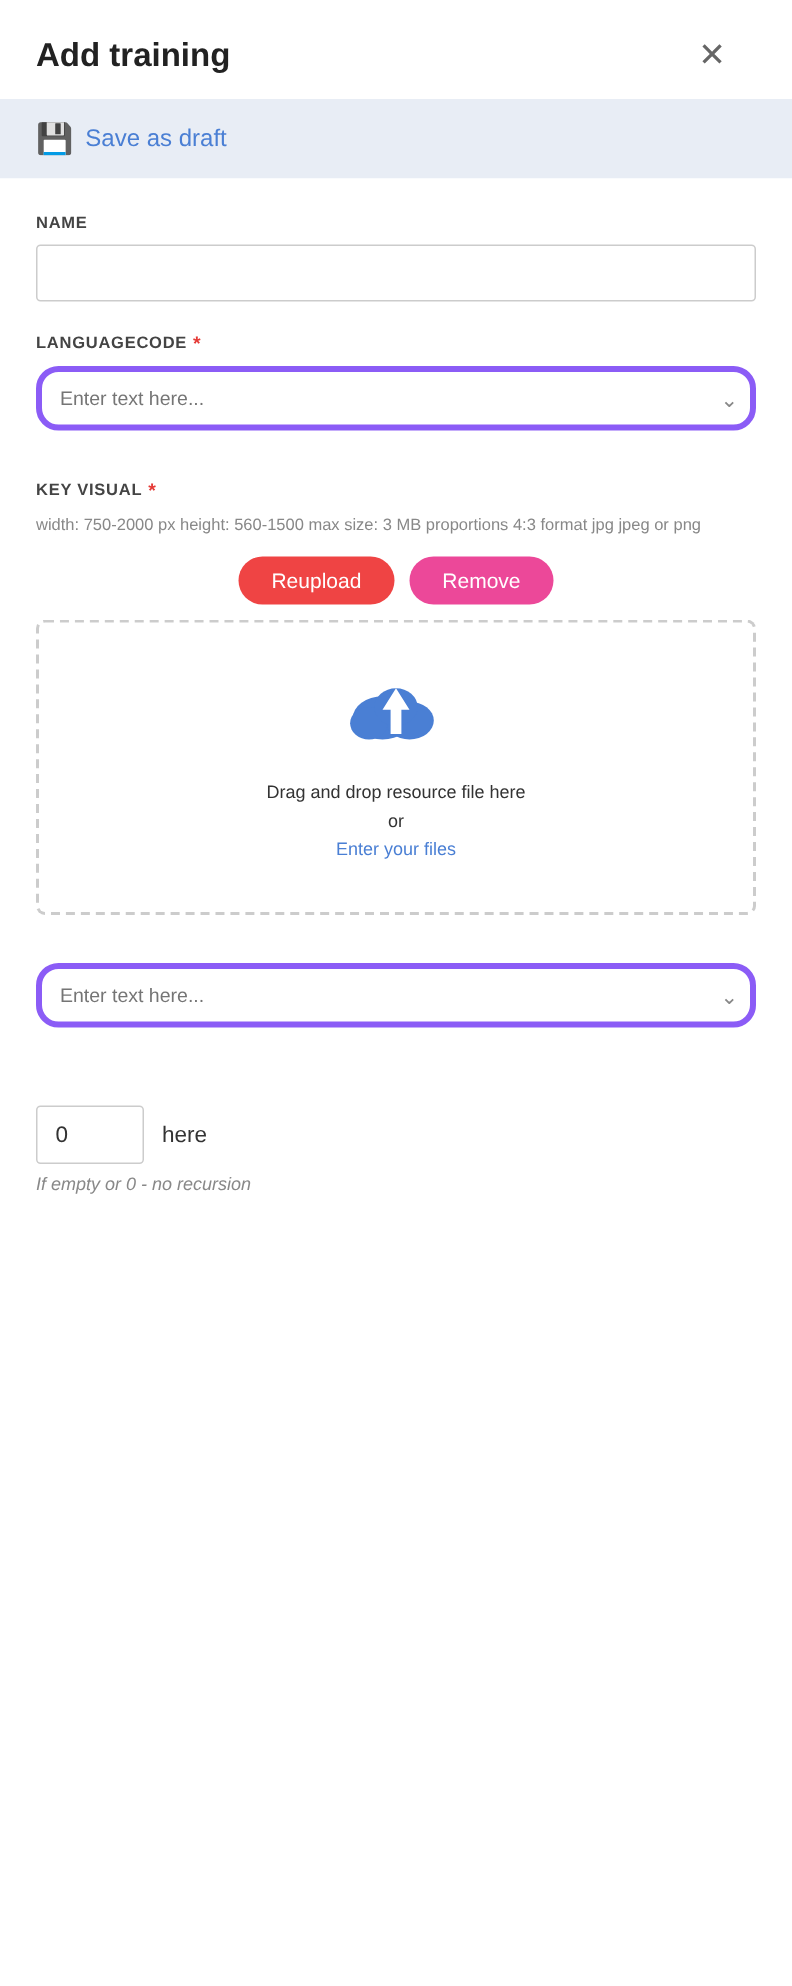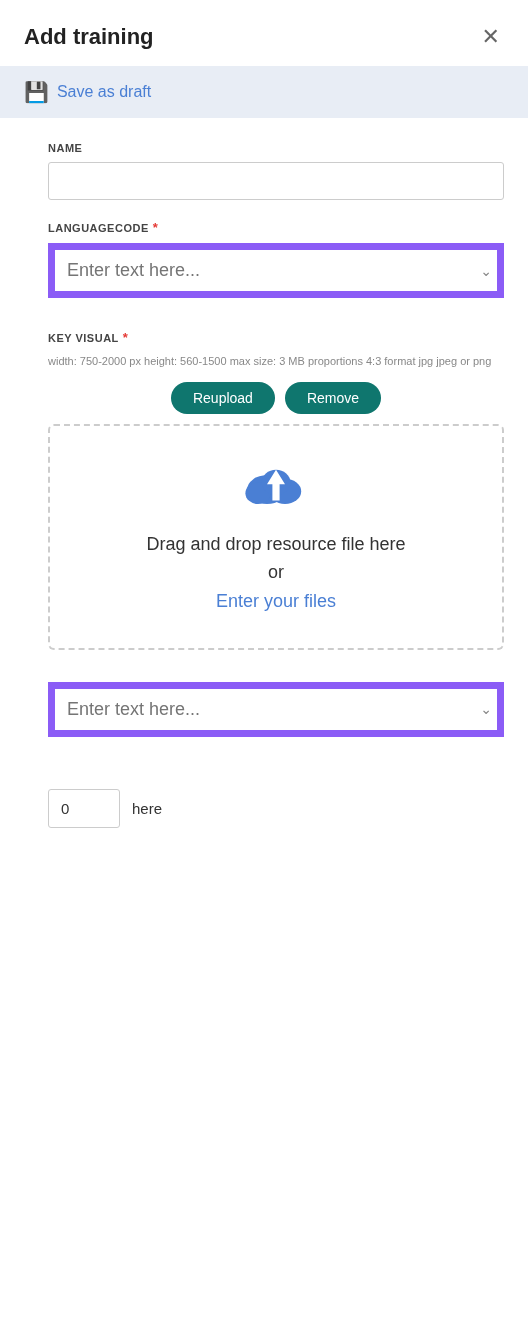--- a/index.html
+++ b/index.html
@@ -15,21 +15,21 @@
       background: #fff;
       width: 528px;
       min-height: 1324px;
       display: flex;
       flex-direction: column;
     }
     .modal-header {
       display: flex;
       align-items: center;
       justify-content: space-between;
-      padding: 20px 24px 12px 24px;
+      padding: 20px 40px 12px 24px;
       background: #fff;
     }
     .modal-title {
       font-size: 22px;
       font-weight: bold;
       color: #222;
     }
     .close-btn {
       background: none;
       border: none;
@@ -56,21 +56,20 @@
       color: #4a7fd4;
       font-size: 16px;
       font-weight: 500;
       cursor: pointer;
       text-decoration: none;
     }
     .form-area {
       background: #fff;
       padding: 24px 24px 32px 24px;
       flex: 1;
-      margin-left: 24px;
     }
     .field-group {
       margin-bottom: 20px;
     }
     .field-label {
       font-size: 11px;
       font-weight: bold;
       color: #444;
       letter-spacing: 0.5px;
       text-transform: uppercase;
@@ -92,24 +91,24 @@
       color: #333;
       outline: none;
       background: #fff;
     }
     .select-wrapper {
       position: relative;
       width: 100%;
     }
     .select-input {
       width: 100%;
-      border: 7px solid #8b5cf6;
-      border-radius: 0;
+      border: 4px solid #8b5cf6;
+      border-radius: 15px;
       padding: 10px 36px 10px 12px;
-      font-size: 18px;
+      font-size: 13px;
       color: #aaa;
       outline: none;
       background: #fff;
       appearance: none;
       cursor: pointer;
     }
     .select-arrow {
       position: absolute;
       right: 12px;
       top: 50%;
@@ -137,31 +136,31 @@
       line-height: 1.5;
     }
     .upload-buttons {
       display: flex;
       gap: 10px;
       margin-top: 12px;
       margin-bottom: 10px;
       justify-content: center;
     }
     .btn-reupload {
-      background: #0f766e;
+      background: #ef4444;
       color: #fff;
       border: none;
       border-radius: 20px;
       padding: 8px 22px;
       font-size: 14px;
       cursor: pointer;
       font-weight: 500;
     }
     .btn-remove {
-      background: #0f766e;
+      background: #ec4899;
       color: #fff;
       border: none;
       border-radius: 20px;
       padding: 8px 22px;
       font-size: 14px;
       cursor: pointer;
       font-weight: 500;
       text-align: right;
     }
     .dropzone {
@@ -181,21 +180,21 @@
       display: flex;
       align-items: center;
       justify-content: center;
       margin-bottom: 8px;
     }
     .cloud-icon {
       width: 72px;
       height: 56px;
     }
     .dropzone-text {
-      font-size: 18px;
+      font-size: 12px;
       color: #333;
       text-align: center;
       line-height: 1.6;
     }
     .browse-link {
       color: #4a7fd4;
       text-decoration: none;
       cursor: pointer;
     }
     .recursion-row {
@@ -309,16 +308,17 @@
     </div>
 
     <div class="section-divider"></div>
     <div class="section-divider"></div>
 
     <div class="field-group">
       <div class="recursion-row">
         <input class="recursion-input" type="text" value="0" style="">
         <span class="recursion-unit">here</span>
       </div>
+      <div class="recursion-hint">If empty or 0 - no recursion</div>
     </div>
 
   </div>
 </div>
 
 </body></html>

